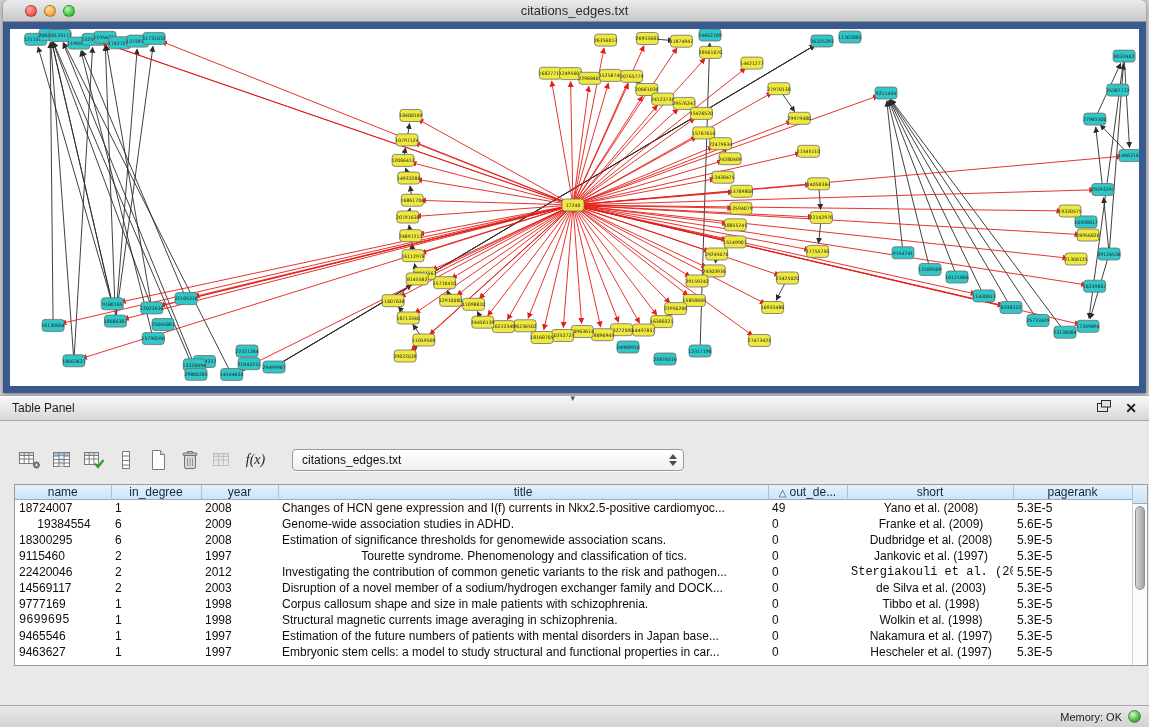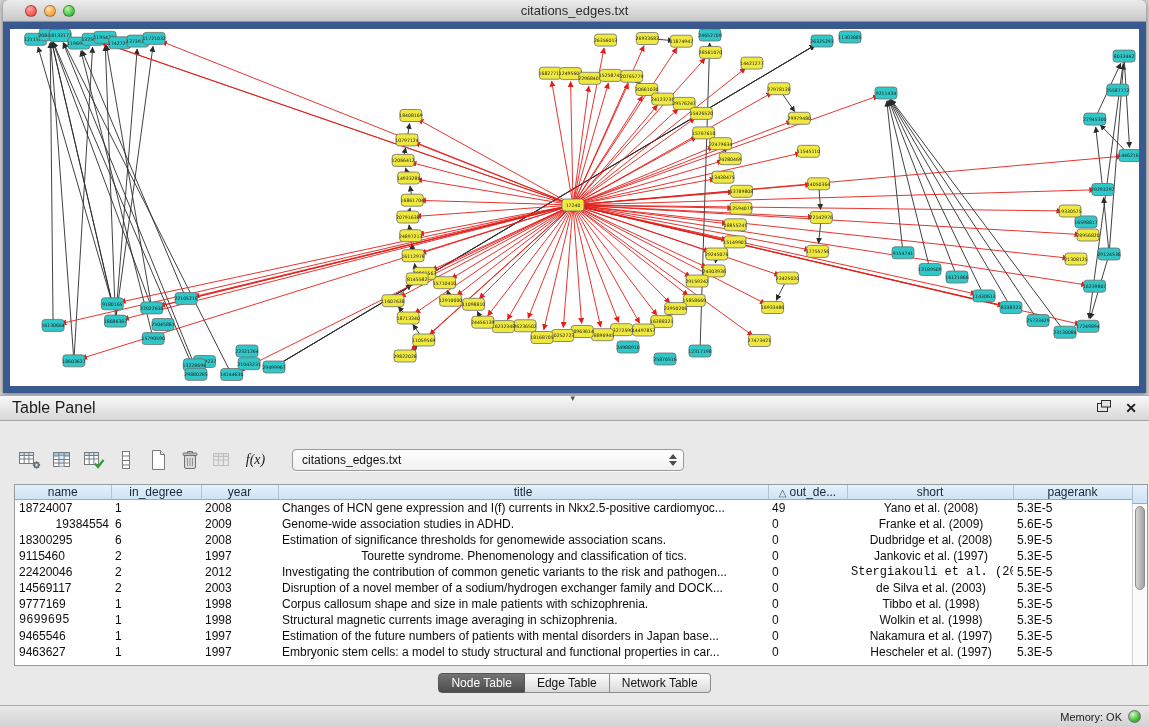--- a/index.html
+++ b/index.html
@@ -16,21 +16,21 @@
   .light.red{background:radial-gradient(circle at 35% 30%,#ffa6a0,#f4534c 70%);}
   .light.yellow{background:radial-gradient(circle at 35% 30%,#ffe2a0,#f6a03c 70%);}
   .light.green{background:radial-gradient(circle at 35% 30%,#c0f0a8,#38c23e 70%);}
   .net-body{position:absolute;top:22px;left:0;right:0;bottom:0;background:#3a5a8f;padding:7px;box-sizing:border-box;}
   #network-svg{display:block;width:100%;height:100%;background:#ffffff;}
 
   
   .panel-header{position:absolute;top:395px;left:0;width:1149px;height:26px;box-sizing:border-box;
     background:linear-gradient(#f8f8f8,#d7d7d7);border-top:1px solid #ababab;border-bottom:1px solid #a5a5a5;
     display:flex;align-items:center;padding:0 12px;}
-  .panel-title{font-size:16px;color:#1d1d1d;}
+  .panel-title{font-size:12px;color:#1d1d1d;}
   .splitter-arrow{position:absolute;left:calc(50% - 4px);top:-2px;font-size:9px;color:#555;line-height:8px;}
   .panel-actions{margin-left:auto;display:flex;gap:14px;align-items:center;}
   .close-ic{font-size:14px;font-weight:bold;color:#1a1a1a;line-height:14px;}
 
   .panel-body{position:absolute;top:421px;left:0;width:1149px;height:284px;background:#e9e9e9;}
 
   .toolbar{display:flex;align-items:center;gap:5px;margin:24px 0 0 16px;height:30px;}
   .tool-btn{width:27px;height:26px;display:flex;align-items:center;justify-content:center;border-radius:3px;}
   .fx{font-family:"Liberation Serif",serif;font-style:italic;font-size:14px;color:#1c1c1c;padding:0 2px;}
   .combo{margin-left:16px;width:392px;height:22px;background:linear-gradient(#ffffff,#f0f0f0);
@@ -838,21 +838,21 @@
             <tr>
               <td style="text-align: left;">18724007</td>
               <td style="text-align: left;">1</td>
               <td style="text-align: left;">2008</td>
               <td style="text-align: left;">Changes of HCN gene expression and I(f) currents in Nkx2.5-positive cardiomyoc...</td>
               <td style="text-align: left;">49</td>
               <td style="text-align: center;">Yano et al. (2008)</td>
               <td style="text-align: left;">5.3E-5</td>
             </tr>
             <tr>
-              <td style="text-align: right;">19384554</td>
+              <td style="text-align: center;">19384554</td>
               <td style="text-align: left;">6</td>
               <td style="text-align: left;">2009</td>
               <td style="text-align: left;">Genome-wide association studies in ADHD.</td>
               <td style="text-align: left;">0</td>
               <td style="text-align: center;">Franke et al. (2009)</td>
               <td style="text-align: left;">5.6E-5</td>
             </tr>
             <tr>
               <td style="text-align: left;">18300295</td>
               <td style="text-align: left;">6</td>
@@ -926,24 +926,19 @@
               <td style="text-align: left;">5.3E-5</td>
             </tr>
           </tbody>
       </table>
       <div class="header-fill"></div>
       <div class="vscroll">
         <div class="vthumb"></div>
       </div>
     </div>
 
-    <div class="tabs">
-      <div class="tab selected">Node Table</div>
-      <div class="tab">Edge Table</div>
-      <div class="tab">Network Table</div>
-    </div>
   </div>
 
   <div class="statusbar">
     <span class="mem-label">Memory: OK</span>
     <span class="mem-dot"></span>
   </div>
 </div>
 
 </body></html>

